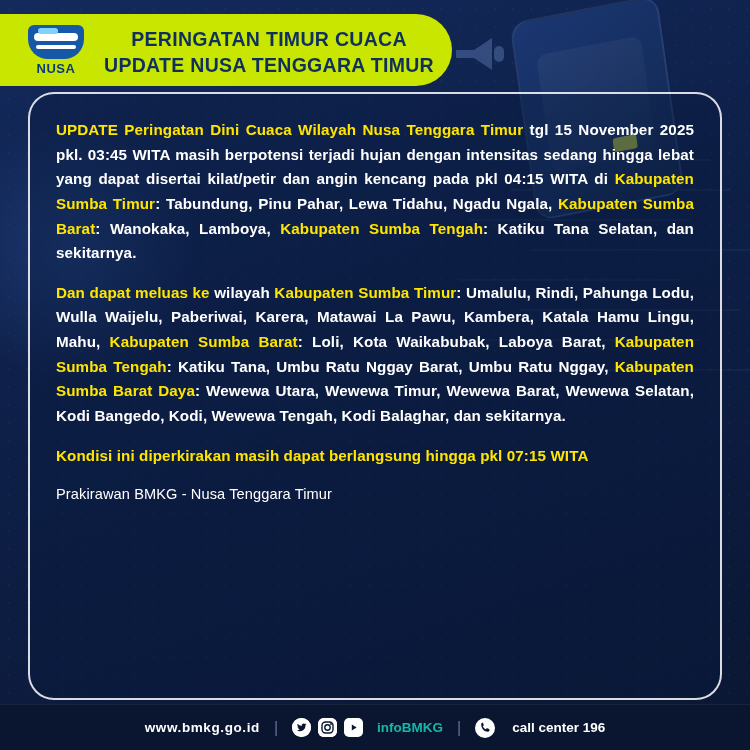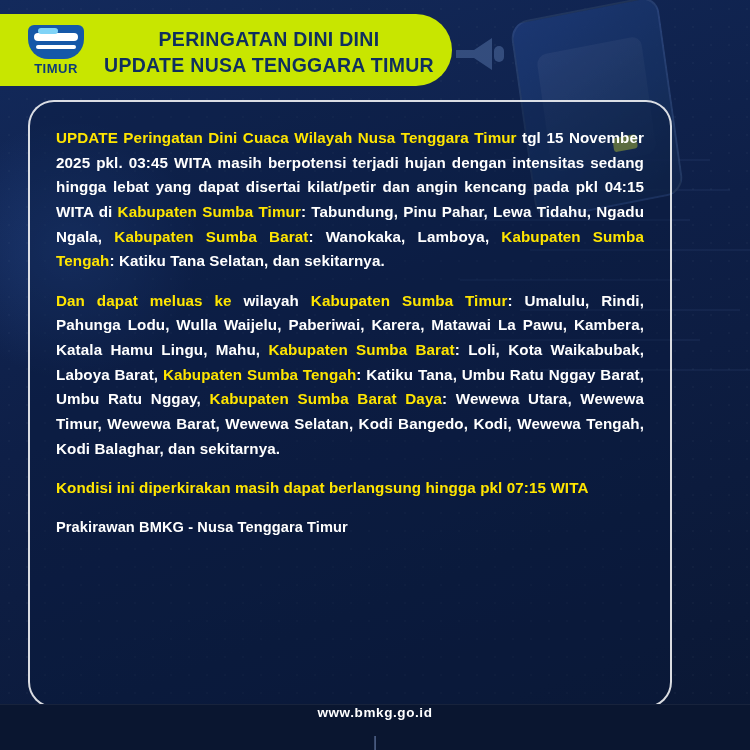--- a/index.html
+++ b/index.html
@@ -110,22 +110,22 @@
     color: #0f2f5e;
     font-size: 19.5px;
     font-weight: bold;
     line-height: 1.35;
     letter-spacing: .3px;
   }
 
   
   .card {
     position: absolute;
-    left: 28px; top: 100px;
-    width: 644px; height: 608px;
+    left: 28px; top: 92px;
+    width: 694px; height: 608px;
     border: 2px solid rgba(255,255,255,.85);
     border-radius: 26px;
     background: rgba(10,26,60,.35);
     padding: 24px 26px;
     z-index: 4;
   }
   .content {
     color: #ffffff;
     font-size: 15.2px;
     line-height: 1.62;
@@ -133,33 +133,32 @@
     font-weight: bold;
     letter-spacing: .1px;
   }
   .content p { margin-bottom: 15px; }
   .y { color: #ffe500; }
   .plain { font-weight: bold; }
   .signature {
     margin-top: 6px;
     color: #ffffff;
     font-size: 14.6px;
-    font-weight: bold;
+    font-weight: normal;
   }
 
   
   .footer {
     position: absolute; left: 0; bottom: 0;
     width: 100%; height: 46px;
     background: #0a1630;
-    display: flex; align-items: center; 
+    display: flex; align-items: center; justify-content: center;
     gap: 14px;
     z-index: 6;
     border-top: 1px solid rgba(255,255,255,.06);
-    flex-direction: column;
   }
   .footer-site {
     color: #ffffff; font-size: 13.5px; font-weight: bold; letter-spacing: .6px;
   }
   .sep { color: #5c7099; font-size: 16px; }
   .social { display: flex; align-items: center; gap: 7px; }
   .sicon {
     width: 19px; height: 19px; border-radius: 4px;
     background: #ffffff; display: inline-block;
     position: relative;
@@ -196,24 +195,24 @@
 
   <svg class="bg-mega" viewBox="0 0 60 44">
     <path d="M6 18 L24 18 L42 6 L42 38 L24 26 L6 26 Z" fill="#8fb4ee"></path>
     <rect x="44" y="14" width="10" height="16" rx="5" fill="#8fb4ee"></rect>
   </svg>
 
   <div class="header">
     <div class="header-band"></div>
     <div class="logo">
       <div class="logo-mark"></div>
-      <div class="logo-text">TIMUR</div>
+      <div class="logo-text">NUSA</div>
     </div>
     <div class="header-title">
-      <div>PERINGATAN DINI DINI</div>
+      <div>PERINGATAN TIMUR CUACA</div>
       <div>UPDATE NUSA TENGGARA TIMUR</div>
     </div>
   </div>
 
   <div class="card">
     <div class="content">
 
       <p><span class="y">UPDATE Peringatan Dini Cuaca Wilayah Nusa Tenggara Timur</span><span class="plain"> tgl 15 November 2025 pkl. 03:45 WITA masih berpotensi terjadi hujan dengan intensitas sedang hingga lebat yang dapat disertai kilat/petir dan angin kencang pada pkl 04:15 WITA di </span><span class="y">Kabupaten Sumba Timur</span><span class="plain">: Tabundung, Pinu Pahar, Lewa Tidahu, Ngadu Ngala, </span><span class="y">Kabupaten Sumba Barat</span><span class="plain">: Wanokaka, Lamboya, </span><span class="y">Kabupaten Sumba Tengah</span><span class="plain">: Katiku Tana Selatan, dan sekitarnya.</span></p>
 
       <p><span class="y">Dan dapat meluas ke</span><span class="plain"> wilayah </span><span class="y">Kabupaten Sumba Timur</span><span class="plain">: Umalulu, Rindi, Pahunga Lodu, Wulla Waijelu, Paberiwai, Karera, Matawai La Pawu, Kambera, Katala Hamu Lingu, Mahu, </span><span class="y">Kabupaten Sumba Barat</span><span class="plain">: Loli, Kota Waikabubak, Laboya Barat, </span><span class="y">Kabupaten Sumba Tengah</span><span class="plain">: Katiku Tana, Umbu Ratu Nggay Barat, Umbu Ratu Nggay, </span><span class="y">Kabupaten Sumba Barat Daya</span><span class="plain">: Wewewa Utara, Wewewa Timur, Wewewa Barat, Wewewa Selatan, Kodi Bangedo, Kodi, Wewewa Tengah, Kodi Balaghar, dan sekitarnya.</span></p>

